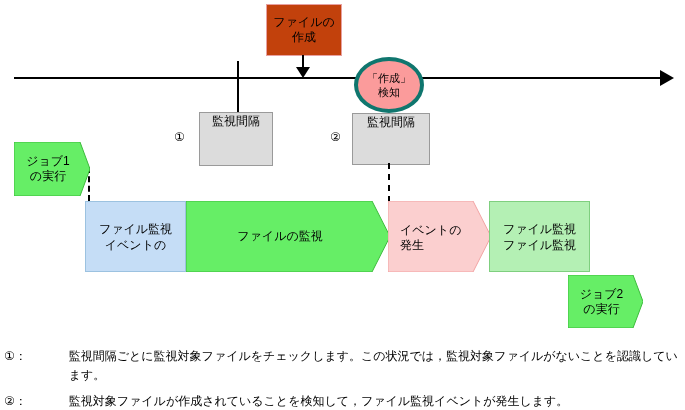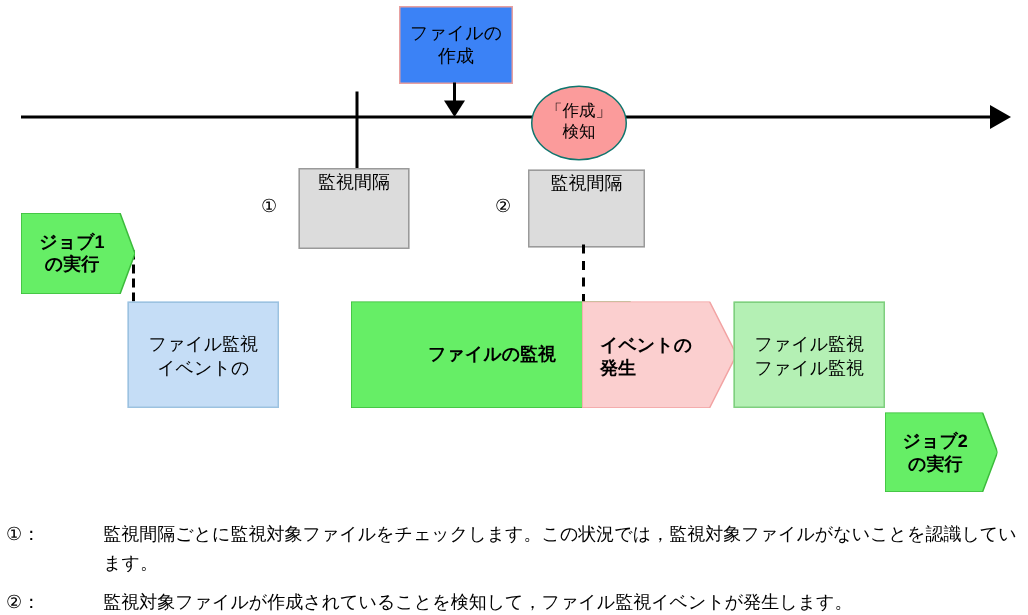--- a/index.html
+++ b/index.html
@@ -39,21 +39,21 @@
   .tick-line {
     left: 237px; top: 61px;
     width: 2px; height: 52px;
     background: #000000;
   }
 
   
   .event-box {
     left: 266px; top: 4px;
     width: 74px; height: 50px;
-    background: #3b82f6;
+    background: #c2410c;
     border: 1px solid #e8a0a0;
     display: flex;
     align-items: center;
     justify-content: center;
     text-align: center;
     font-size: 12px;
     line-height: 15px;
   }
   .event-arrow-stem {
     left: 302px; top: 55px;
@@ -66,29 +66,28 @@
     border-left: 7px solid transparent;
     border-right: 7px solid transparent;
     border-top: 11px solid #000000;
   }
 
   
   .detect-ellipse {
     left: 354px; top: 57px;
     width: 62px; height: 48px;
     background: #fb9b9b;
-    border: 1px solid #0f766e;
+    border: 4px solid #0f766e;
     border-radius: 50%;
     display: flex;
     align-items: center;
     justify-content: center;
     text-align: center;
     font-size: 11px;
     line-height: 14px;
-    font-family: Liberation Mono, monospace;
   }
 
   
   .interval-box {
     background: #dcdcdc;
     border: 1px solid #9a9a9a;
     display: flex;
     align-items: flex-start;
     justify-content: center;
     font-size: 12px;
@@ -108,56 +107,56 @@
     width: 0; height: 39px;
     border-left: 2px dashed #000000;
   }
   .dashed-drop-left {
     left: 88px; top: 167px;
     width: 0; height: 34px;
     border-left: 2px dashed #000000;
   }
 
   
-  .chev-wrap { display: block; font-weight: bold; }
+  .chev-wrap { display: block; }
   .chev-wrap svg { display: block; }
   .chev-label {
     position: absolute;
     left: 0; top: 0;
     width: 100%; height: 100%;
     display: flex;
     align-items: center;
     justify-content: center;
     text-align: center;
     font-size: 12px;
     line-height: 15px;
     pointer-events: none;
   }
   .job1 { left: 14px; top: 142px; width: 76px; height: 54px; }
   .job1 .chev-label { padding-right: 8px; box-sizing: border-box; }
-  .job2 { left: 590px; top: 275px; width: 75px; height: 53px; }
+  .job2 { left: 568px; top: 275px; width: 75px; height: 53px; }
   .job2 .chev-label { padding-right: 8px; box-sizing: border-box; }
 
   
   .proc-start {
     left: 85px; top: 201px;
     width: 101px; height: 71px;
     background: #c5ddf6;
     border: 1px solid #9cc2e0;
     box-sizing: border-box;
     display: flex;
     align-items: center;
     justify-content: center;
     text-align: center;
     font-size: 12px;
     line-height: 16px;
   }
   .proc-watch {
     left: 186px; top: 201px;
-    width: 204px; height: 71px; margin-left: 48px;
+    width: 204px; height: 71px;
   }
   .proc-watch .chev-label { padding-right: 16px; box-sizing: border-box; }
   .proc-event {
     left: 388px; top: 201px;
     width: 103px; height: 74px;
   }
   .proc-event .chev-label {
     padding-right: 14px;
     box-sizing: border-box;
     justify-content: flex-start;

